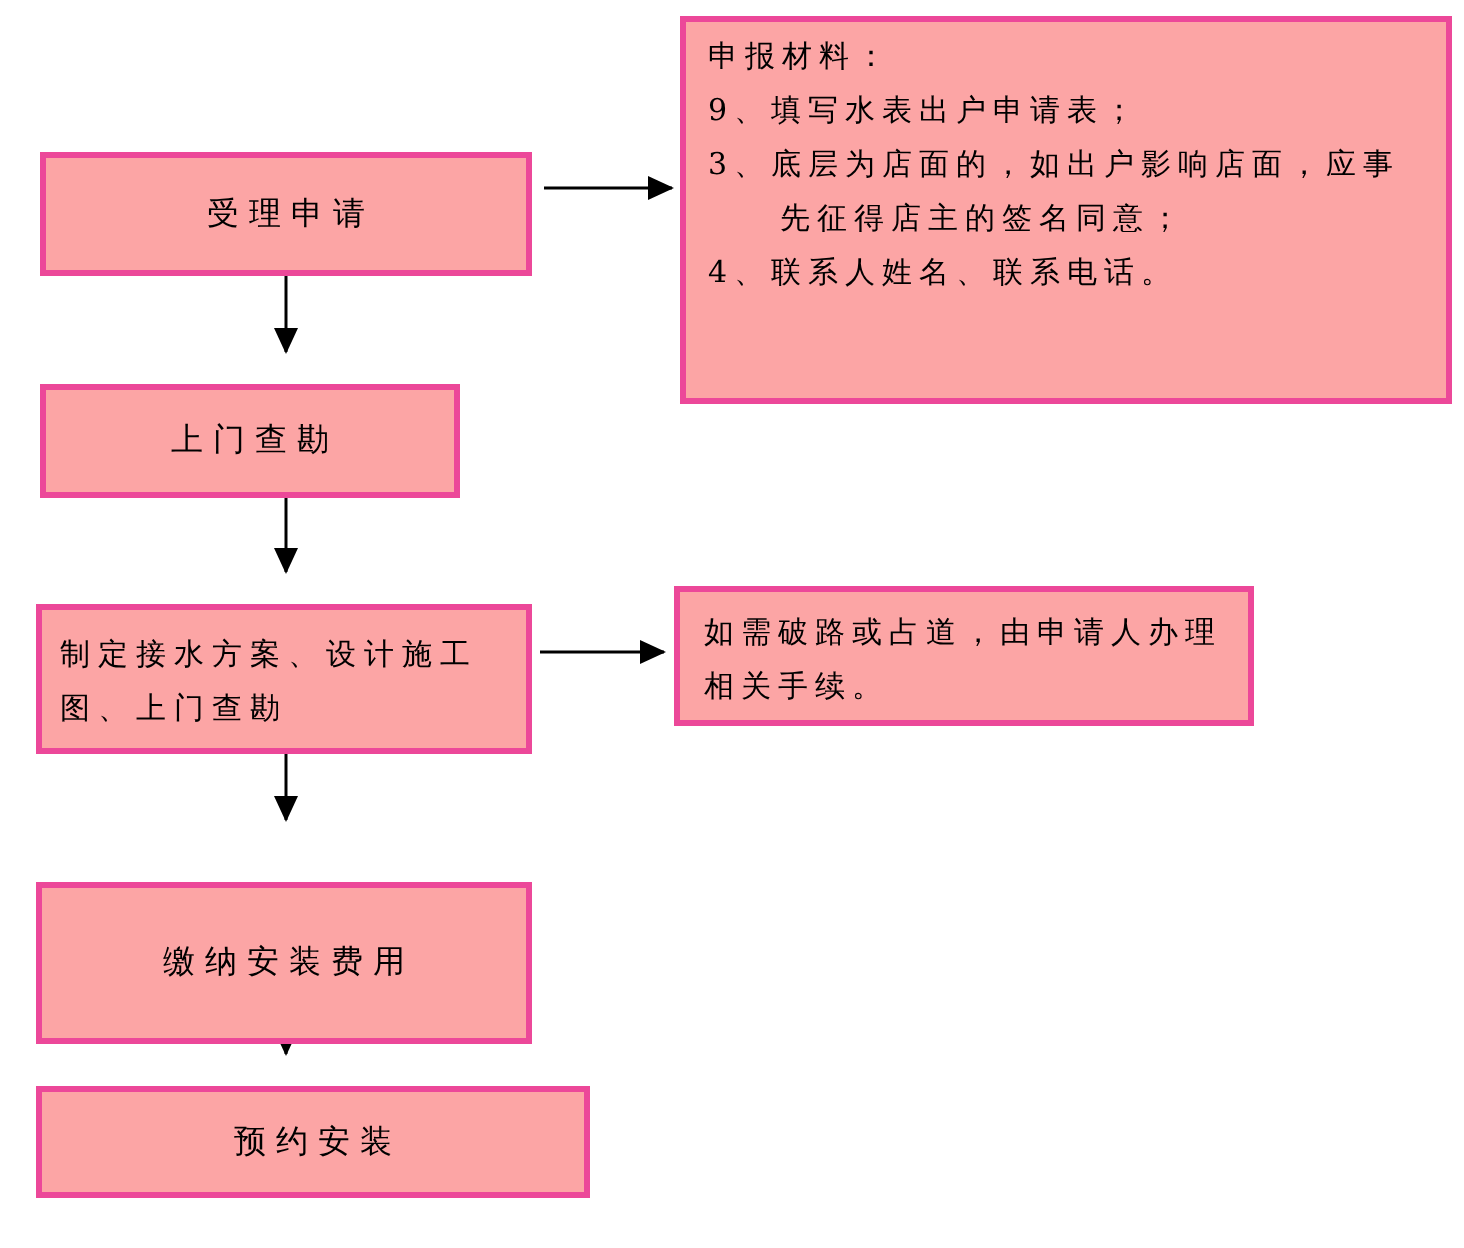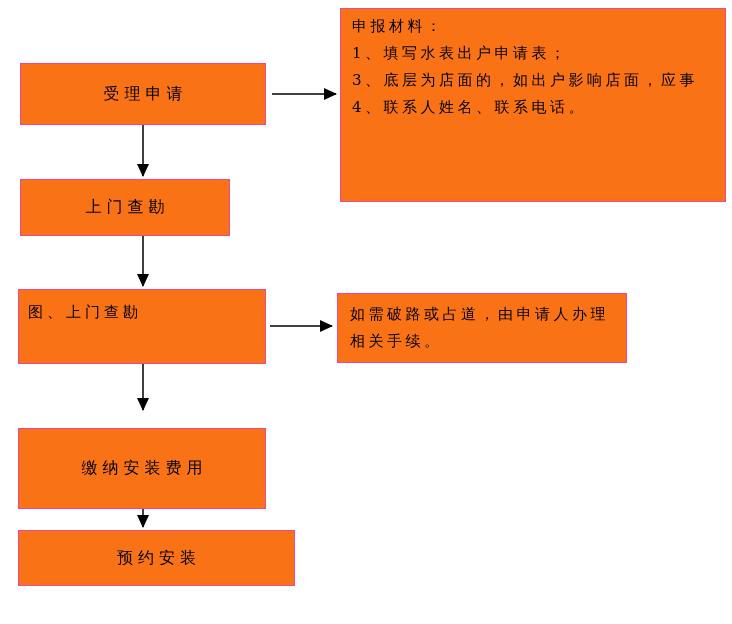--- a/index.html
+++ b/index.html
@@ -18,31 +18,32 @@
   }
   .connectors {
     position: absolute;
     left: 0;
     top: 0;
     pointer-events: none;
   }
   .box {
     position: absolute;
     box-sizing: border-box;
-    border: 1px solid #ec4899;
-    background: #f97316;
+    border: 3px solid #ec4899;
+    background: #fca5a5;
   }
   .step {
     display: flex;
     align-items: center;
     justify-content: center;
     font-size: 16px;
     letter-spacing: 5px;
     text-indent: 5px;
     white-space: nowrap;
+    margin-top: 13px;
   }
   .step-multiline {
     display: block;
     font-size: 15px;
     letter-spacing: 4px;
     text-indent: 0;
     padding: 9px 6px 0 9px;
     line-height: 27px;
     white-space: nowrap;
   }
@@ -85,35 +86,37 @@
 
   <div class="box step" id="step-1">
     <span>受理申请</span>
   </div>
 
   <div class="box step" id="step-2">
     <span>上门查勘</span>
   </div>
 
   <div class="box step step-multiline" id="step-3">
+    <div class="line">制定接水方案、设计施工</div>
     <div class="line">图、上门查勘</div>
   </div>
 
   <div class="box step" id="step-4">
     <span>缴纳安装费用</span>
   </div>
 
   <div class="box step" id="step-5">
     <span>预约安装</span>
   </div>
 
   <div class="box note note-materials" id="note-1">
     <div class="line">申报材料：</div>
-    <div class="line">1、填写水表出户申请表；</div>
+    <div class="line">9、填写水表出户申请表；</div>
     <div class="line">3、底层为店面的，如出户影响店面，应事</div>
+    <div class="line cont">先征得店主的签名同意；</div>
     <div class="line">4、联系人姓名、联系电话。</div>
   </div>
 
   <div class="box note note-road" id="note-2">
     <div class="line">如需破路或占道，由申请人办理</div>
     <div class="line">相关手续。</div>
   </div>
 
 </div>
 

